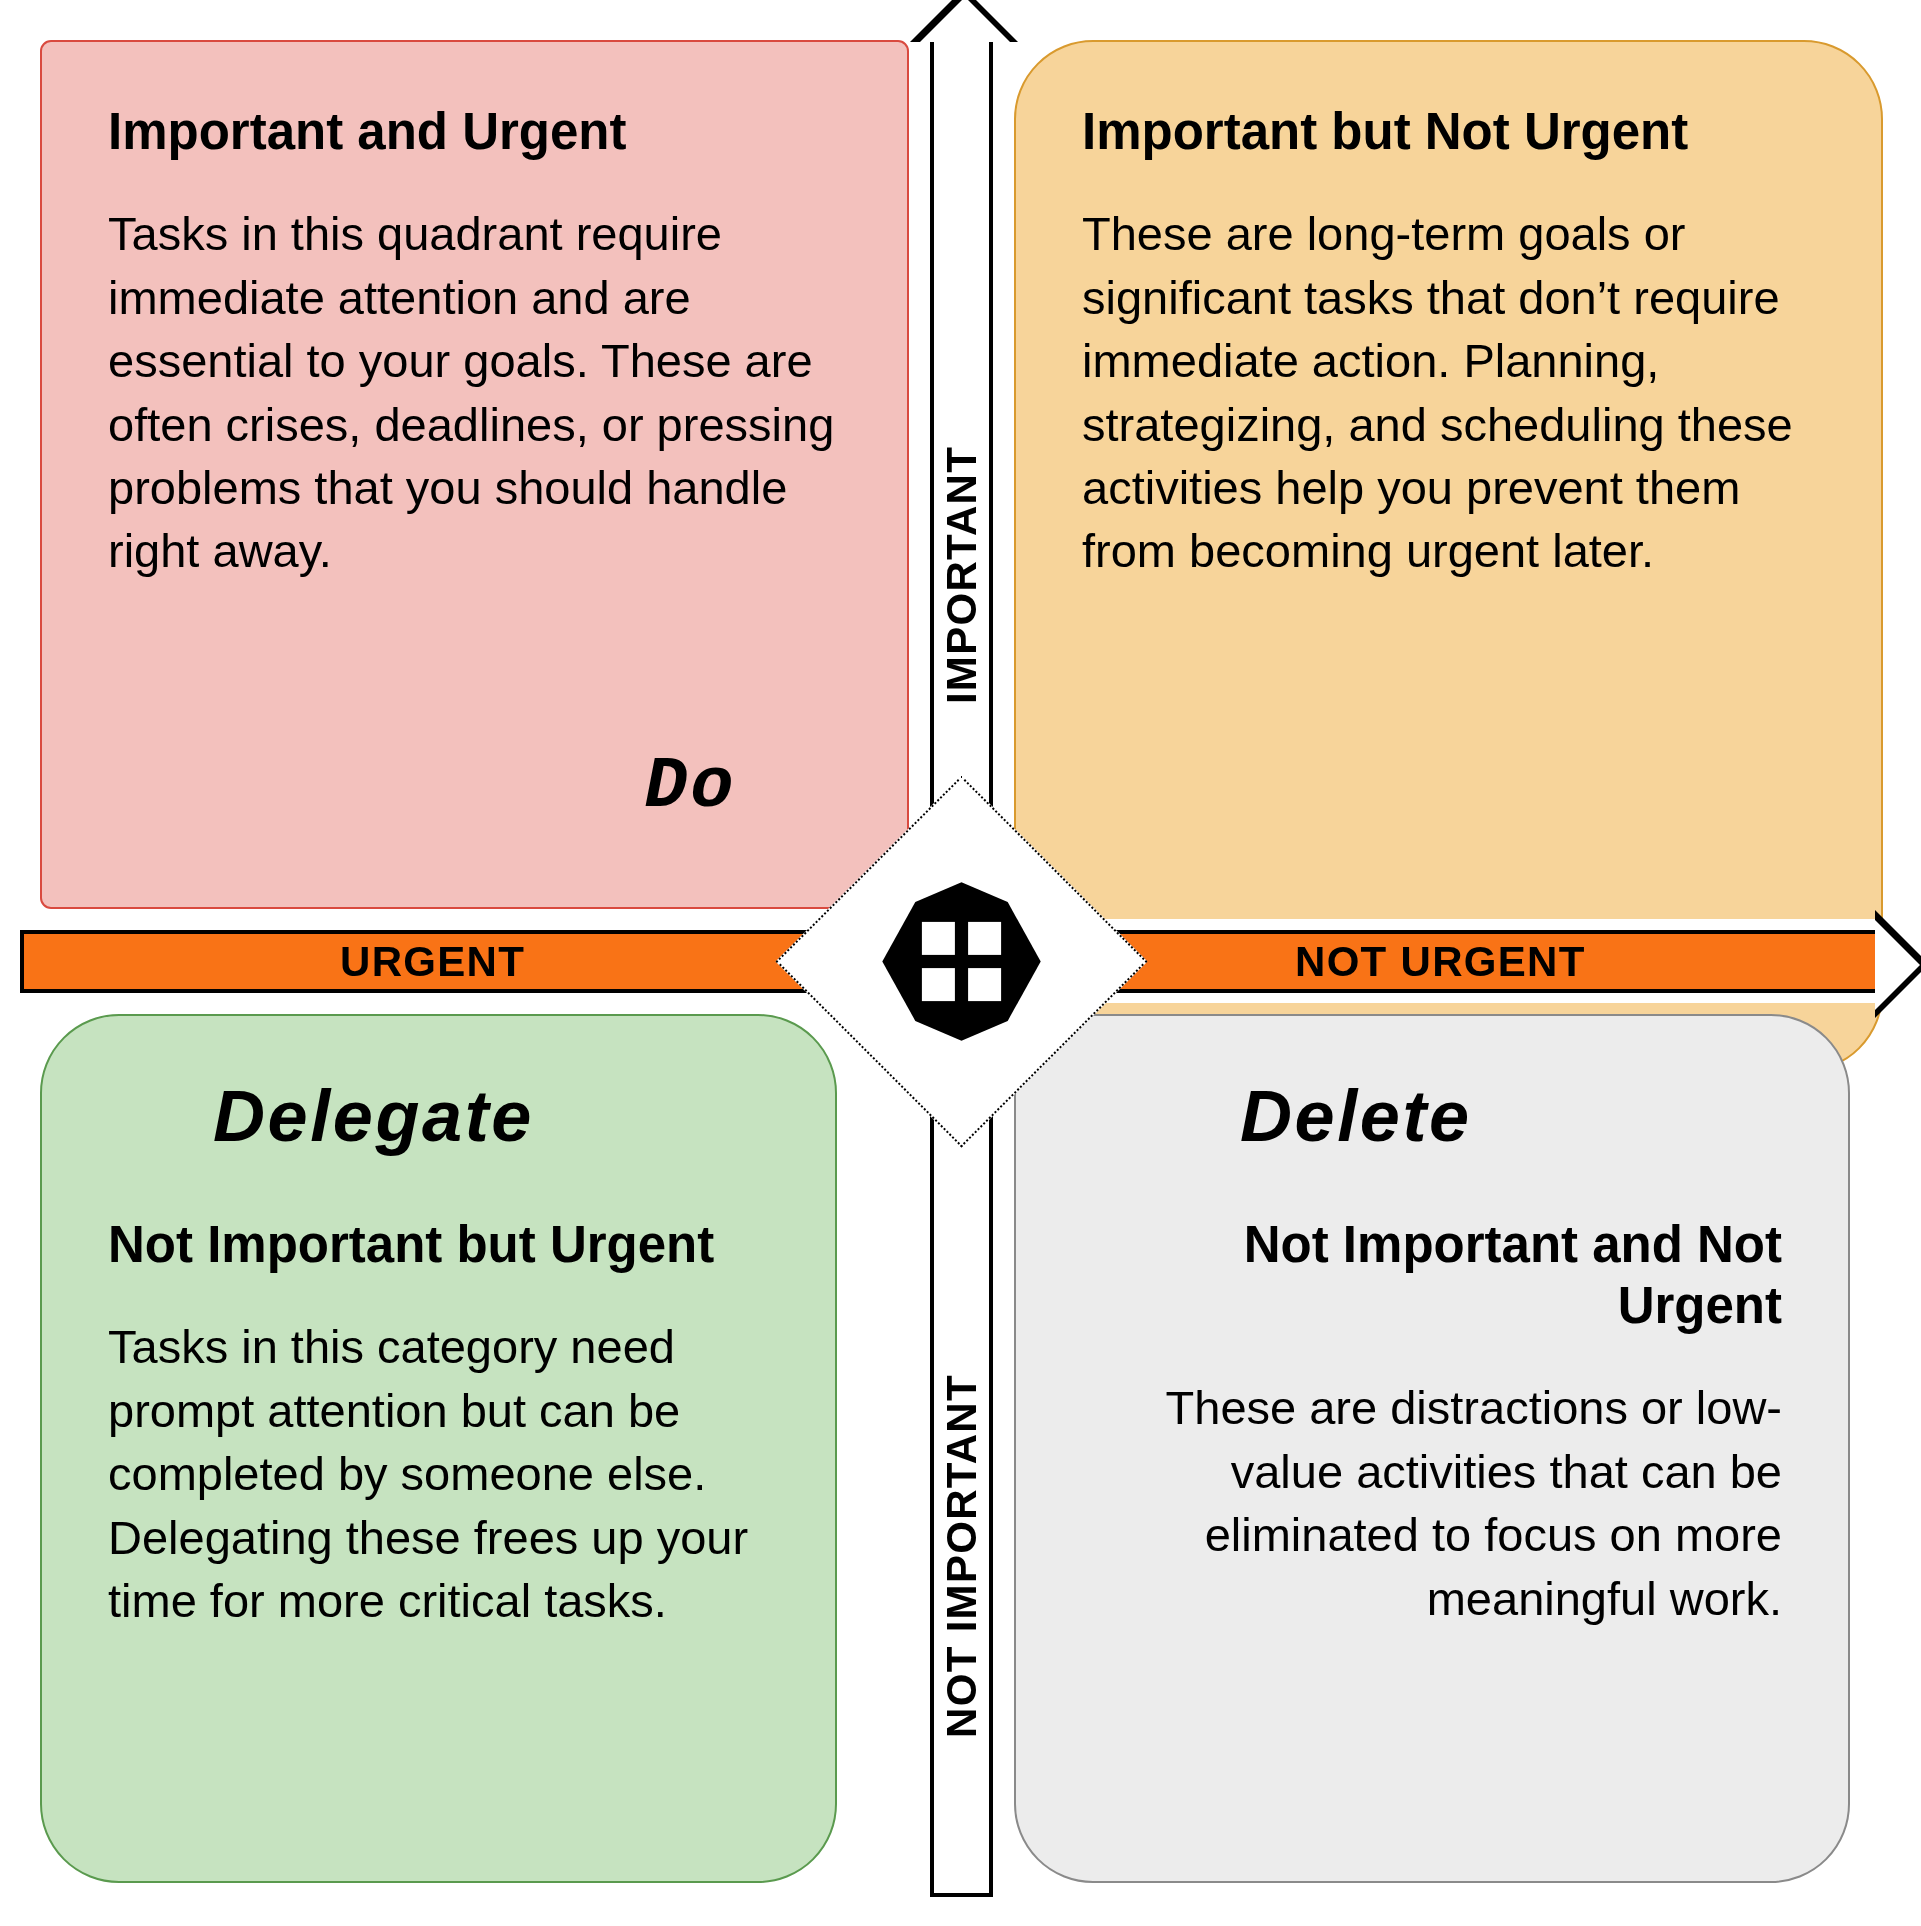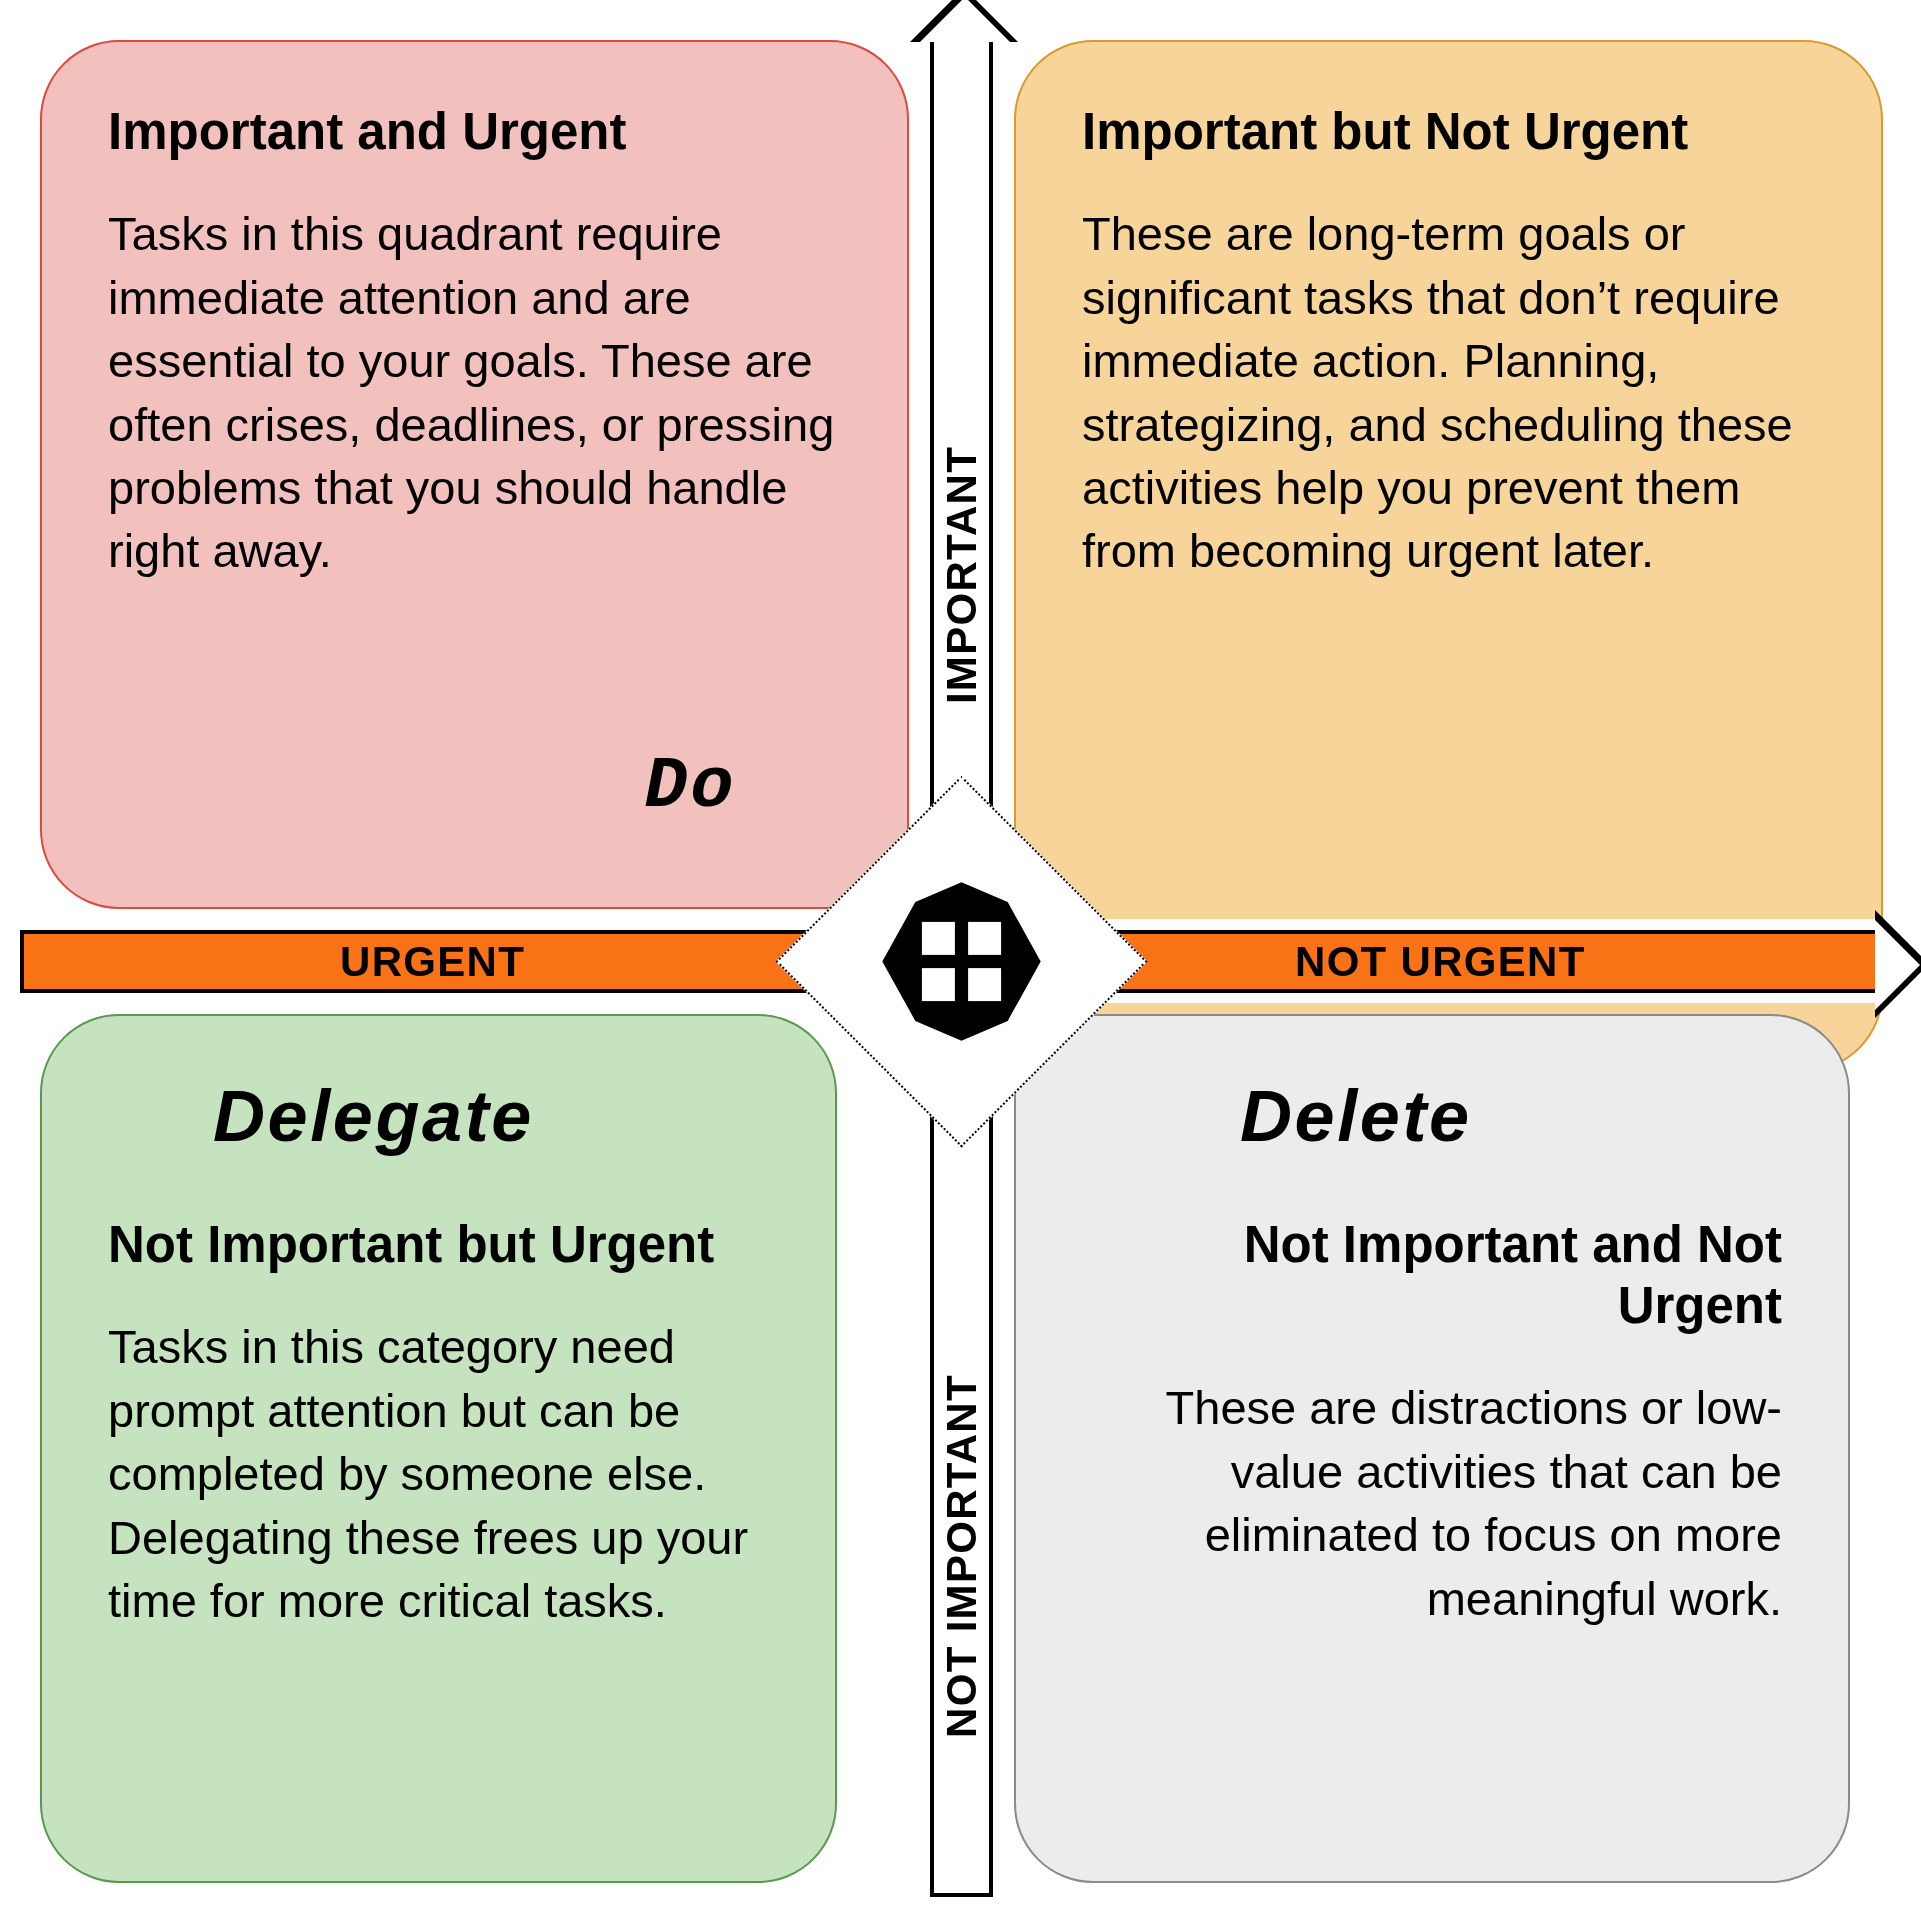--- a/index.html
+++ b/index.html
@@ -46,20 +46,21 @@
     text-transform: none;
     font-style: italic;
   }
 
   
   #q-do {
     left: 40px; top: 40px;
     width: 869px; height: 869px;
     background: #f3c1bd;
     border-color: #d94a3f;
+    border-radius: 11px;
   }
   #q-do .action { position: absolute; right: 171px; bottom: 79px; font-family: Liberation Mono, monospace; }
 
   
   #q-decide {
     left: 1014px; top: 40px;
     width: 869px; height: 1032px;
     background: #f7d49a;
     border-color: #d99a2e;
   }

